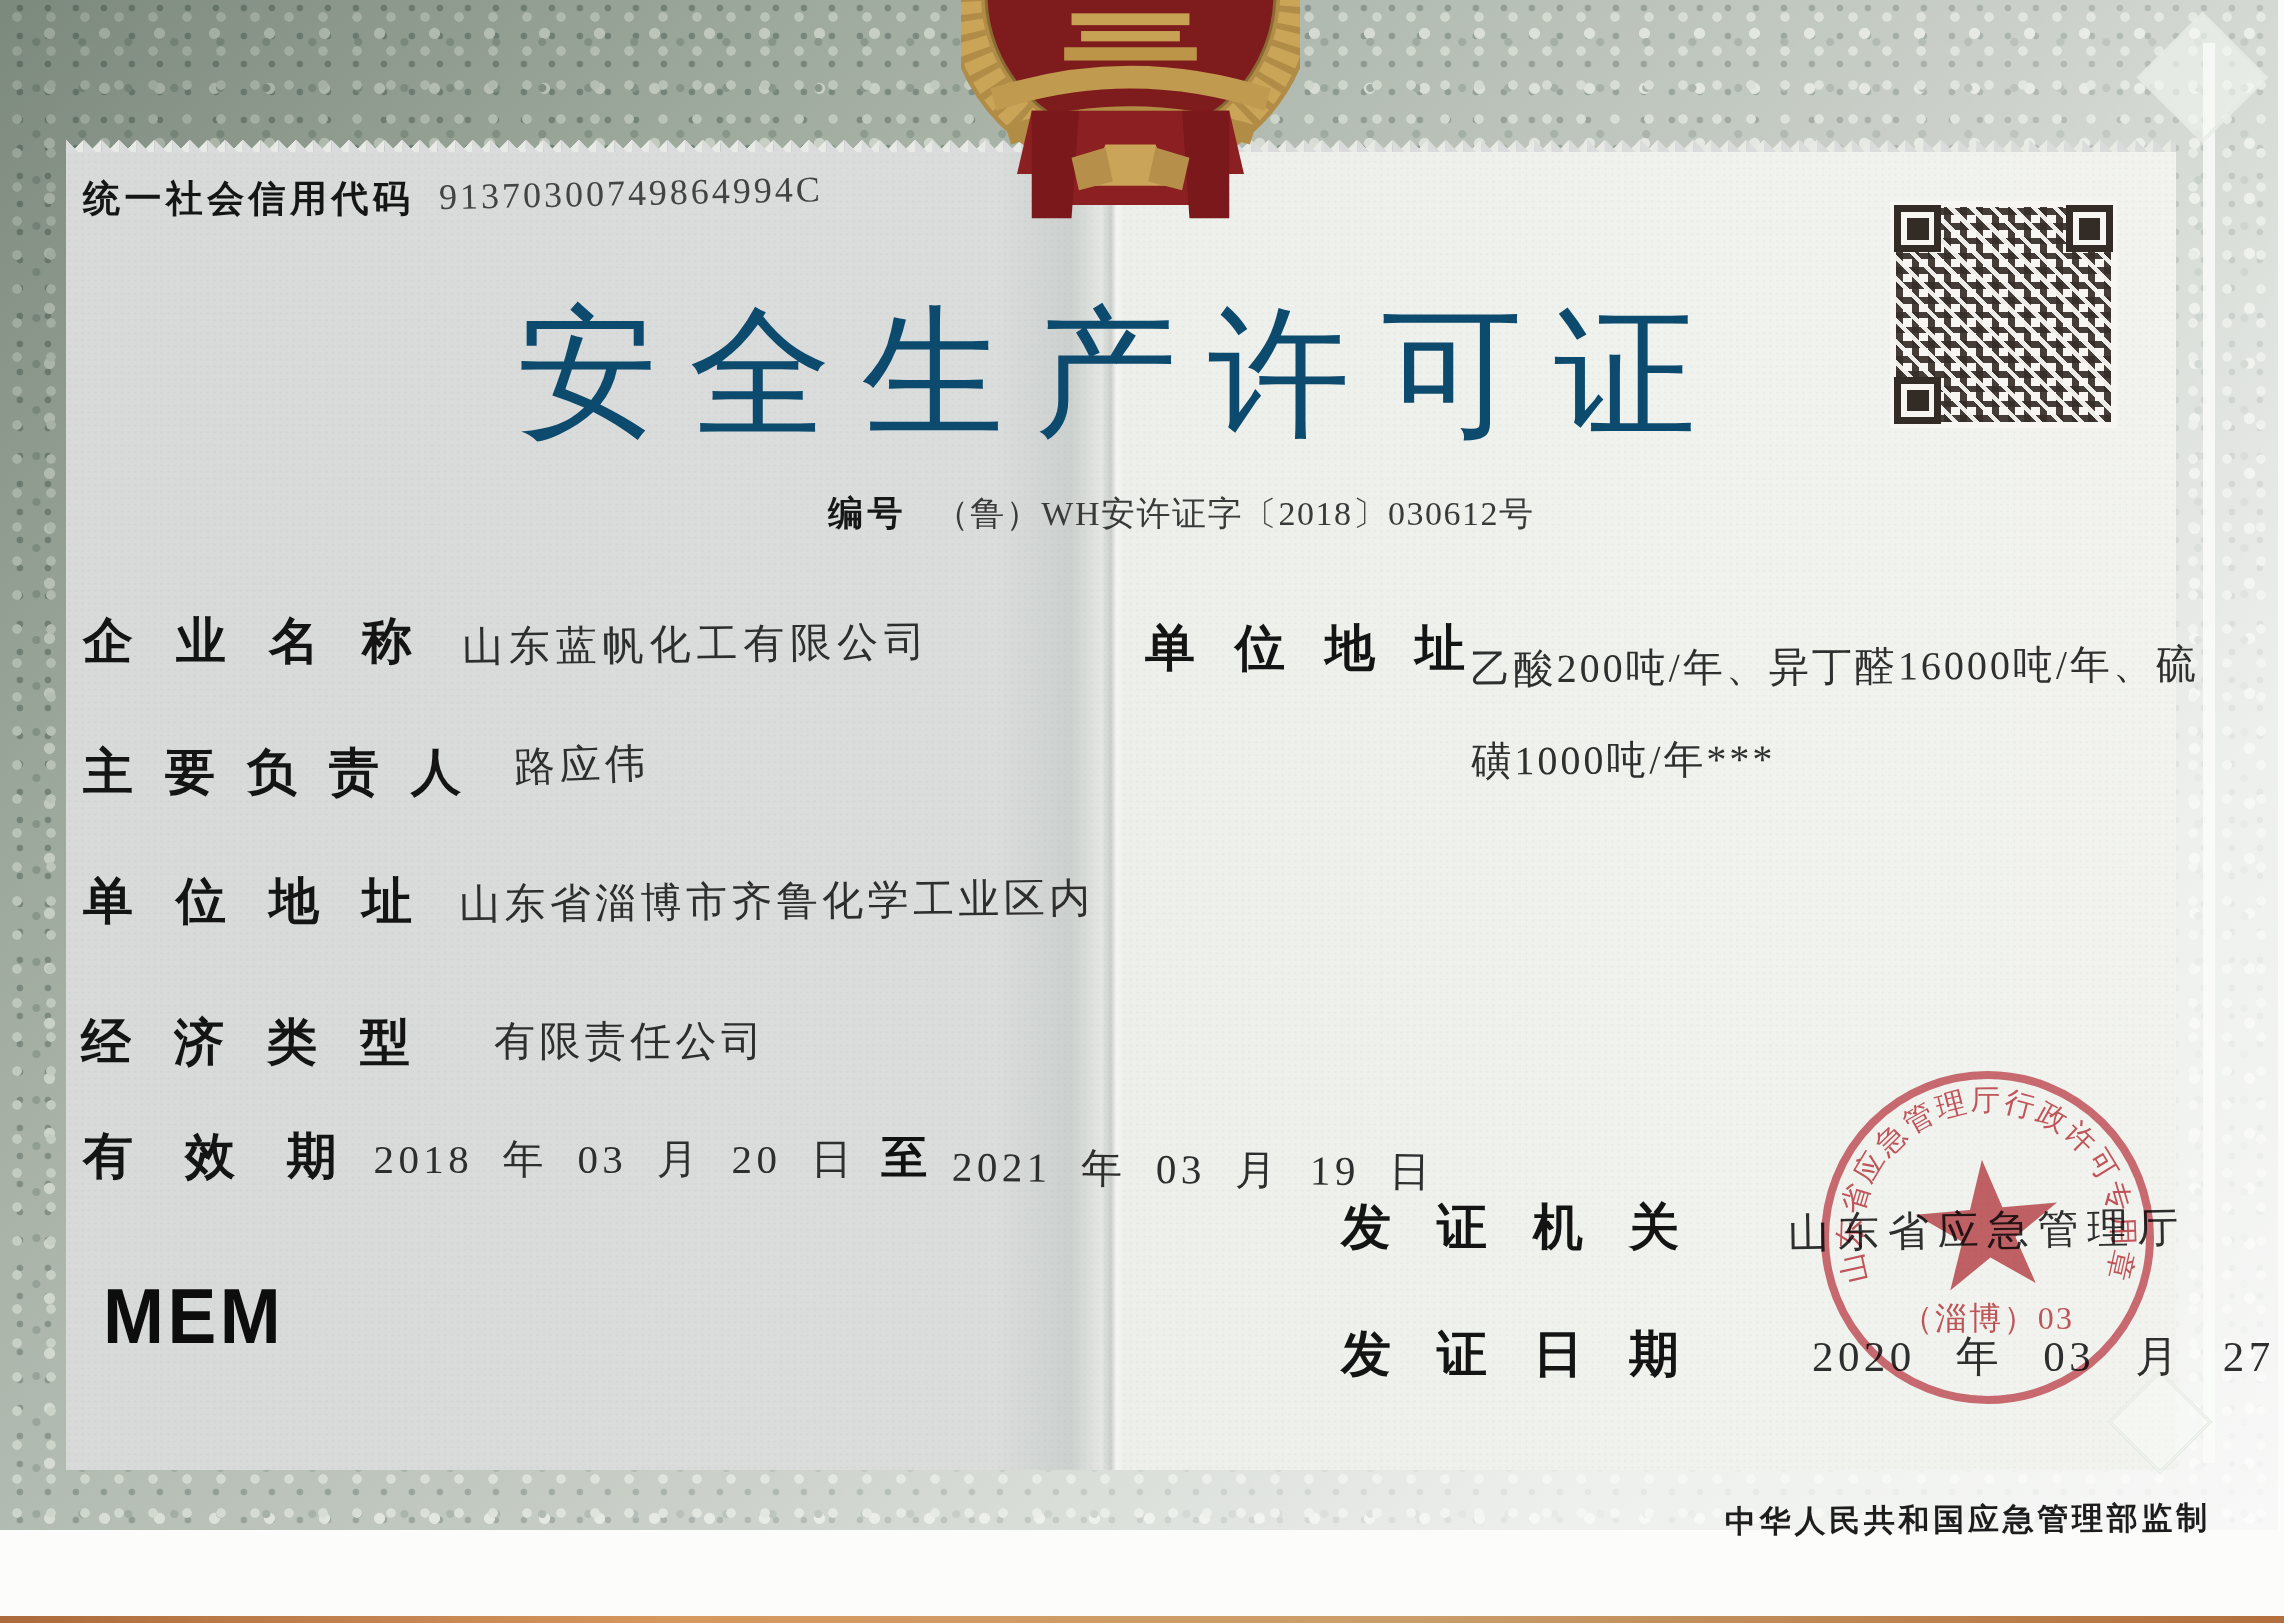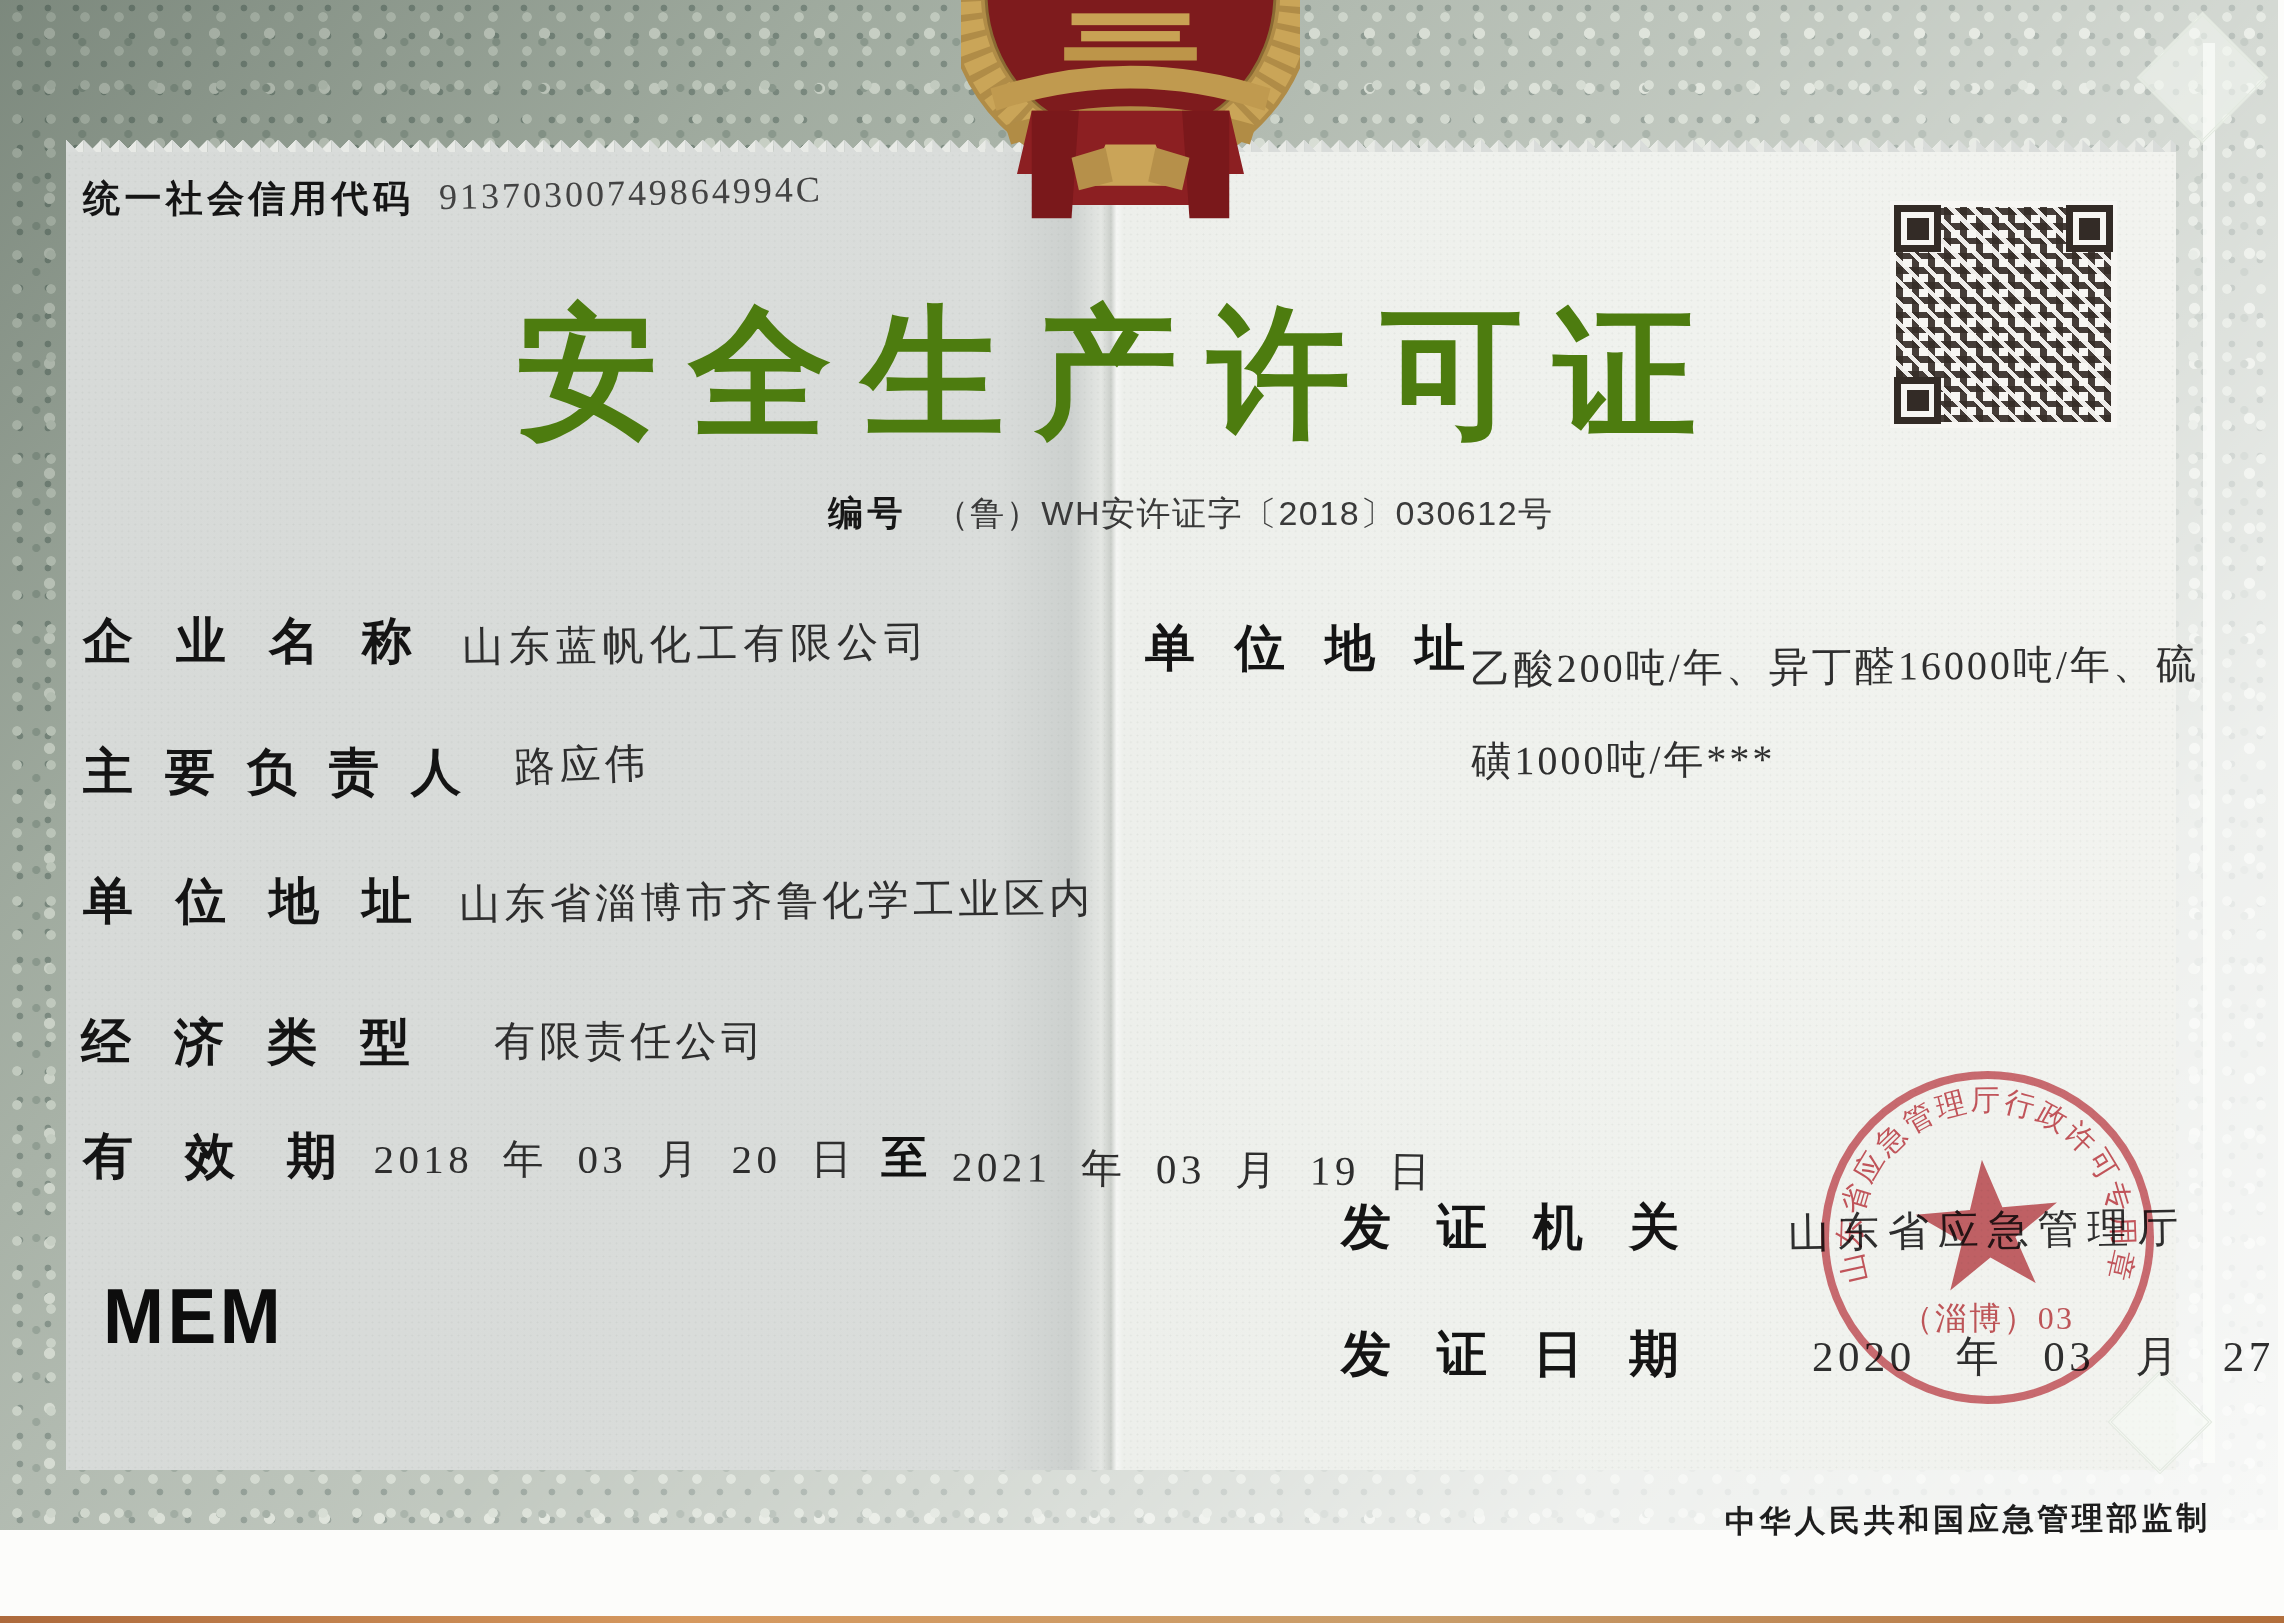--- a/index.html
+++ b/index.html
@@ -75,26 +75,26 @@
   .qf{position:absolute;width:47px;height:47px;border:7.4px solid #332b26;background:#f7f6f3;box-sizing:border-box;}
   .qf::after{content:"";position:absolute;inset:5.9px;background:#332b26;}
   .qf-tl{left:4.4px;top:4.4px;} .qf-tr{right:4.4px;top:4.4px;} .qf-bl{left:4.4px;bottom:4.4px;}
   
   .credit{position:absolute;left:83px;top:174px;display:flex;align-items:baseline;gap:25px;z-index:2;}
   .credit-label{font-size:37px;font-weight:700;color:#151515;letter-spacing:4.4px;}
   .credit-value{font-family:"Liberation Serif",serif;font-size:36px;color:#434343;letter-spacing:3px;
     transform:rotate(-1.2deg) translateY(-5.9px);}
   .title{
     position:absolute;left:0;top:279px;width:2243px;text-align:center;z-index:2;
-    font-family:"Liberation Serif",serif;font-weight:700;
-    font-size:142px;letter-spacing:31px;color:#4d7c0f;
+    font-family:"Liberation Serif",serif;font-weight:400;
+    font-size:142px;letter-spacing:31px;color:#0c4a6e;
   }
   .serial{position:absolute;left:828px;top:490px;display:flex;align-items:center;gap:28px;z-index:2;}
   .serial-label{font-size:35px;font-weight:700;color:#171717;letter-spacing:4.4px;}
-  .serial-value{font-family:Liberation Sans, sans-serif;font-size:34px;color:#3a3a3a;letter-spacing:1.5px;}
+  .serial-value{font-family:Liberation Serif, serif;font-size:34px;color:#3a3a3a;letter-spacing:1.5px;}
   .row{position:absolute;display:flex;align-items:baseline;z-index:2;}
   .flabel{font-weight:700;color:#141414;font-size:50px;white-space:nowrap;}
   .ls58{letter-spacing:43px;} .ls44{letter-spacing:32px;} .ls26{letter-spacing:19px;}
   .ls54{letter-spacing:40px;} .ls62{letter-spacing:46px;}
   .fvalue{font-family:"Liberation Serif",serif;font-size:41px;color:#2e2e2e;letter-spacing:4.4px;white-space:nowrap;}
   .r-company{left:83px;top:608px;} .r-company .fvalue{margin-left:7.4px;letter-spacing:5.9px;transform:rotate(-0.7deg);}
   .r-principal{left:83px;top:739px;} .r-principal .fvalue{margin-left:20.7px;transform:translateY(-10.3px) rotate(-2deg);}
   .r-address{left:83px;top:868px;} .r-address .fvalue{margin-left:4.4px;transform:translateY(-3px) rotate(-0.6deg);}
   .r-economic{left:81px;top:994px;} .r-economic .fvalue{margin-left:41px;transform:translateY(-4.4px);margin-top:24px;}
   .r-validity{left:83px;top:1123px;}

